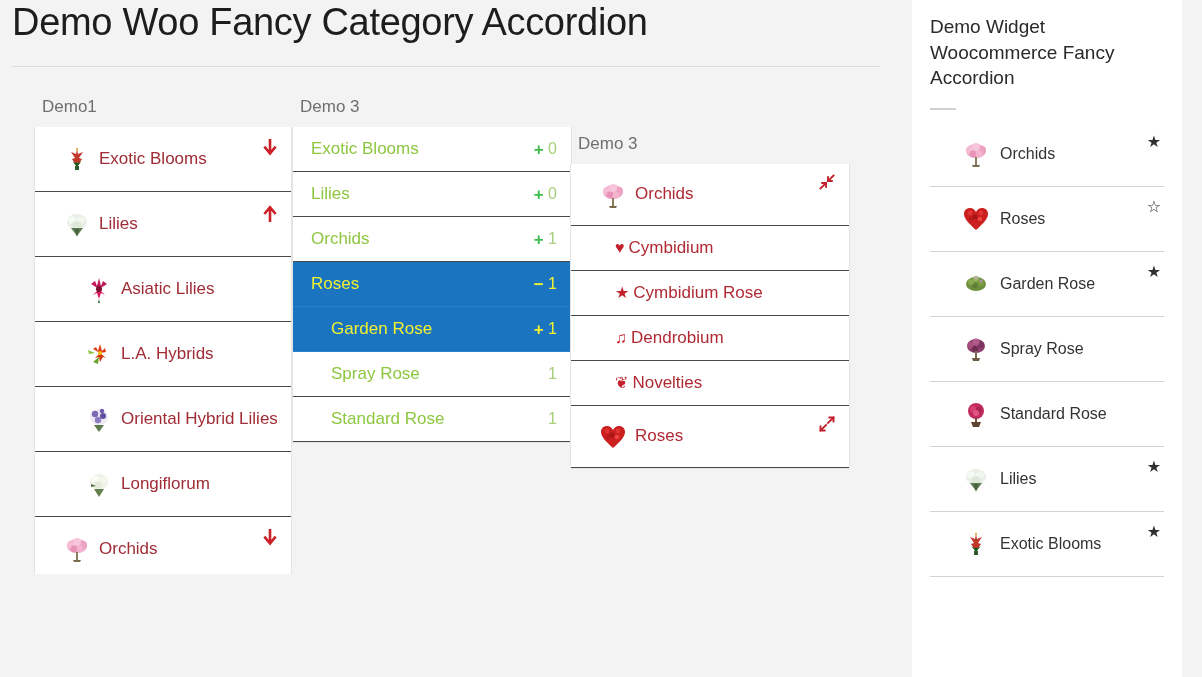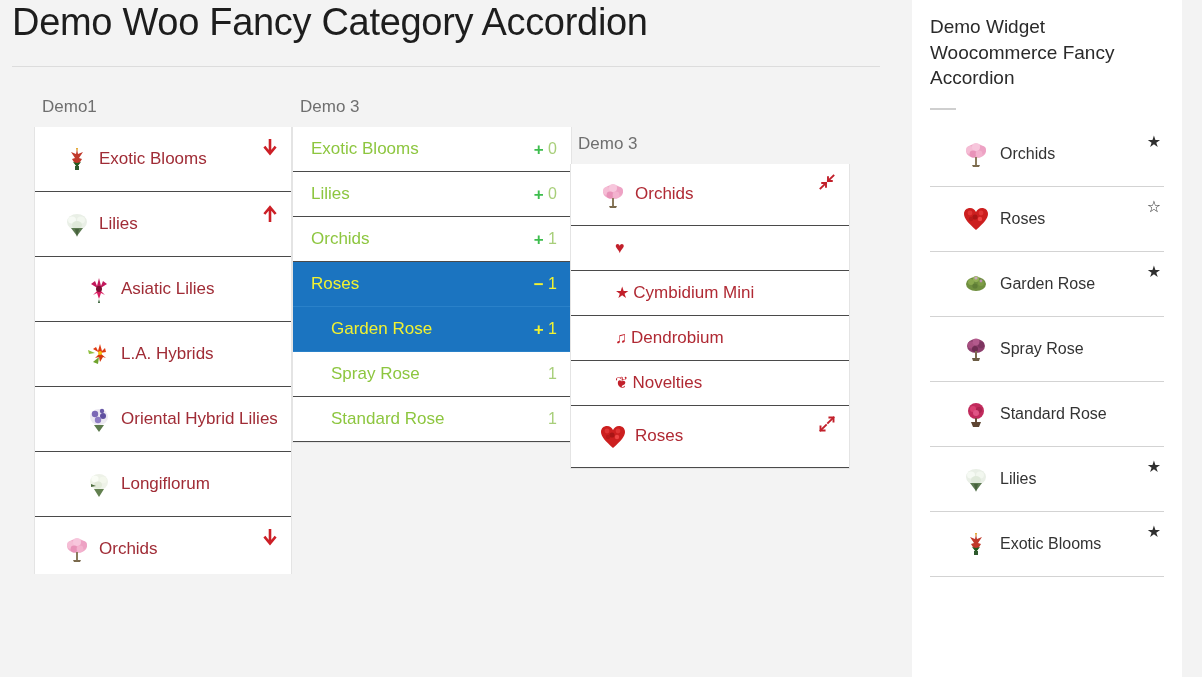--- a/index.html
+++ b/index.html
@@ -438,24 +438,25 @@
                       <path d="M14.5 1.5 L9 7"></path>
                       <path d="M9 3.2 L9 7 L12.8 7"></path>
                       <path d="M1.5 14.5 L7 9"></path>
                       <path d="M7 12.8 L7 9 L3.2 9"></path>
                     </g>
                   </svg></span>
               </span>
             </div>
             <div class="row level-2">
               <span class="glyph-ico">♥</span>
+              <span class="label">Cymbidium</span>
             </div>
             <div class="row level-2">
               <span class="glyph-ico">★</span>
-              <span class="label">Cymbidium Mini</span>
+              <span class="label">Cymbidium Rose</span>
             </div>
             <div class="row level-2">
               <span class="glyph-ico">♫</span>
               <span class="label">Dendrobium</span>
             </div>
             <div class="row level-2">
               <span class="glyph-ico">❦</span>
               <span class="label">Novelties</span>
             </div>
             <div class="row level-1 has-thumb">

